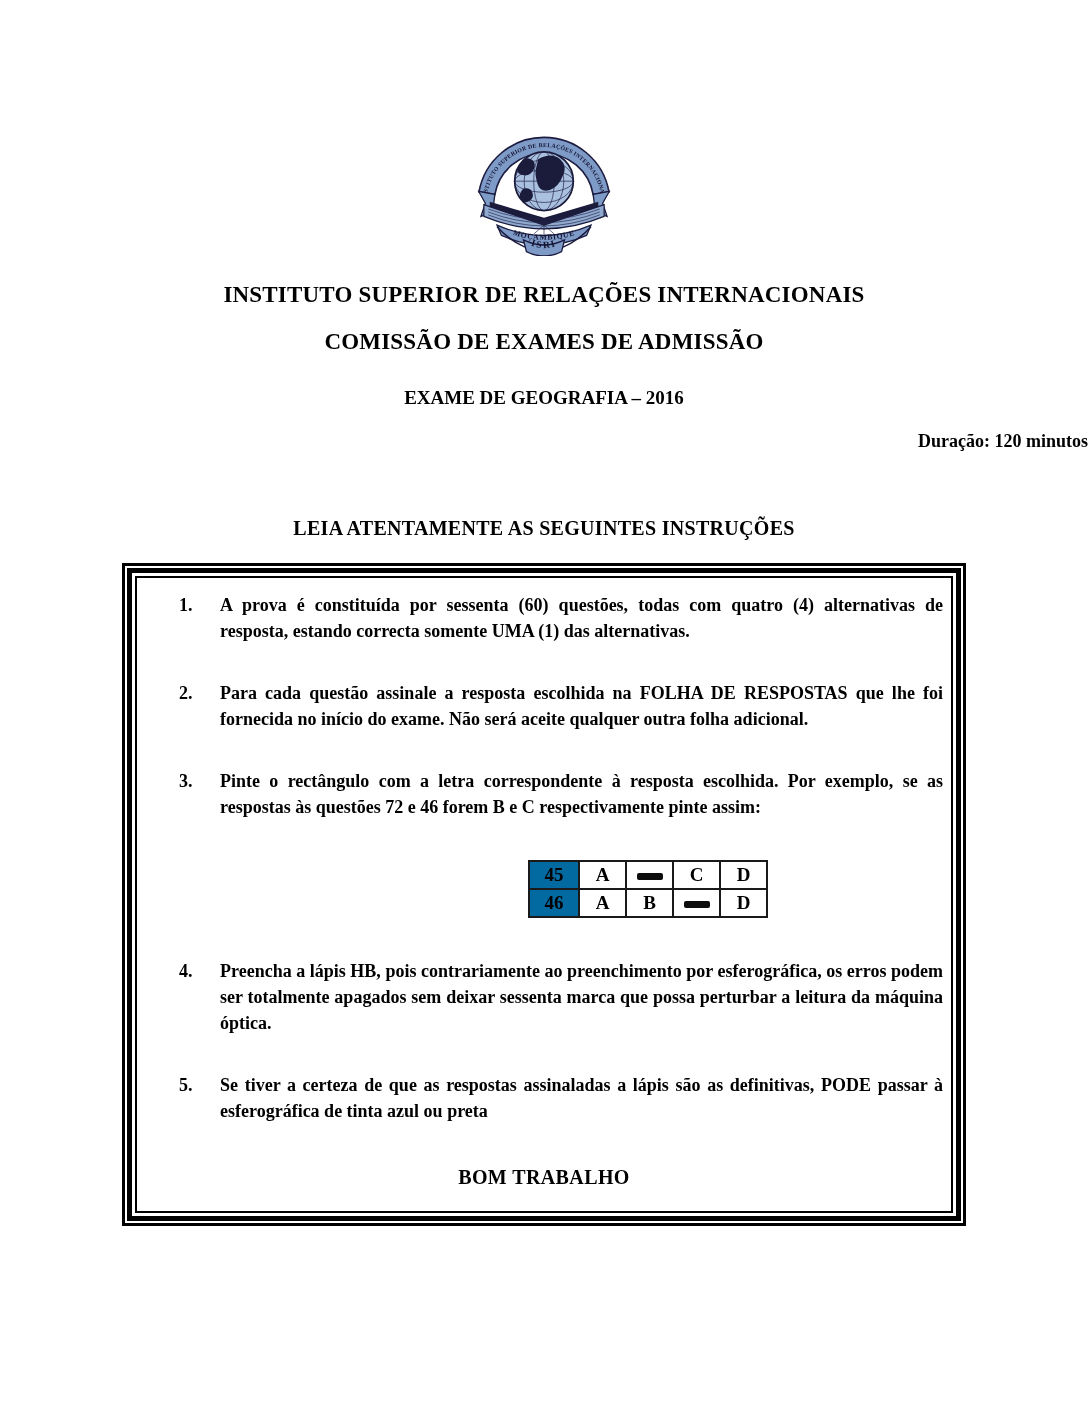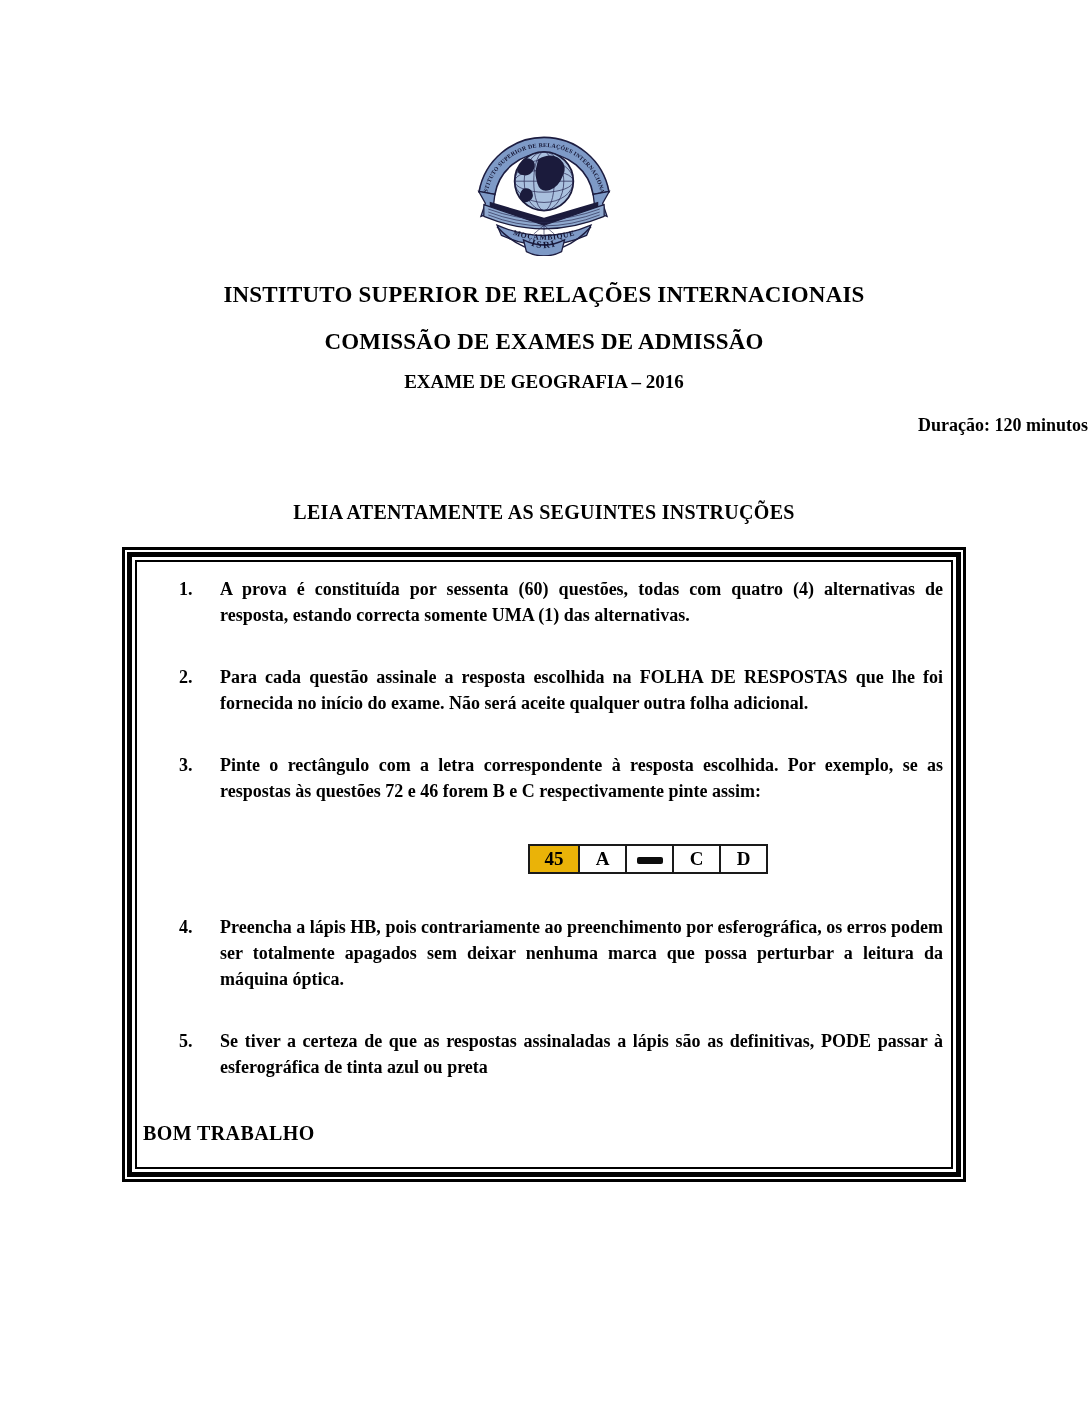--- a/index.html
+++ b/index.html
@@ -3,38 +3,38 @@
 <meta charset="utf-8">
 <style>
   html,body{margin:0;padding:0;background:#fff;}
   .page{
     position:relative;width:1088px;height:1408px;background:#ffffff;
     font-family:"Liberation Serif","DejaVu Serif",serif;color:#000;overflow:hidden;
   }
   .logo-wrap{padding-top:124px;text-align:center;}
   .title1{margin-top:22px;text-align:center;font-size:23px;font-weight:bold;letter-spacing:.2px;}
   .title2{margin-top:21px;text-align:center;font-size:23px;font-weight:bold;letter-spacing:.2px;}
-  .title3{margin-top:16px;text-align:center;font-size:19px;font-weight:bold;}
+  .title3{margin-top:32px;text-align:center;font-size:19px;font-weight:bold;}
   .duration{margin-top:22px;text-align:right;font-size:18px;font-weight:bold;}
   .instr-heading{margin-top:65px;text-align:center;font-size:20px;font-weight:bold;letter-spacing:.3px;}
   .box-outer{width:844px;margin:23px auto 0;border:3px solid #000;padding:2px;box-sizing:border-box;}
   .box-mid{border:5px solid #000;padding:3px;}
   .box-inner{border:2px solid #000;padding:14px 6px 22px 6px;}
   .instr{display:flex;padding-left:36px;margin-bottom:36px;font-size:18px;line-height:26px;font-weight:bold;}
   .instr .num{flex:0 0 24px;margin-right:9px;text-align:left;}
   .instr .txt{flex:1;text-align:justify;padding-right:2px;margin-left:8px;}
   .table-wrap{margin:40px 0 40px 385px;}
   table.example{border-collapse:collapse;}
   table.example td{
     border:2px solid #1a1a1a;width:45px;height:26px;text-align:center;vertical-align:middle;
     font-size:19px;font-weight:bold;padding:0;
   }
-  table.example td.qnum{width:48px;background:#eab308;}
+  table.example td.qnum{width:48px;background:#0369a1;}
   .mark{display:inline-block;width:26px;height:7px;background:#0d0d0d;border-radius:2px;vertical-align:middle;}
-  .closing{margin-top:42px;font-size:20px;font-weight:bold;letter-spacing:.4px;font-family:Liberation Serif, serif;}
+  .closing{margin-top:42px;text-align:center;font-size:20px;font-weight:bold;letter-spacing:.4px;font-family:Liberation Serif, serif;}
   svg text{font-family:"Liberation Serif","DejaVu Serif",serif;font-weight:bold;}
 </style>
 </head>
 <body>
 
 <div class="page">
 
   <div class="logo-wrap">
     <svg width="150" height="132" viewBox="0 0 200 180">
 
@@ -118,27 +118,34 @@
         <div class="table-wrap">
           <table class="example">
             <tbody>
                 <tr>
               <td class="qnum">45</td>
               <td>A</td>
               <td><span class="mark"></span></td>
               <td>C</td>
               <td>D</td>
             </tr>
+            <tr>
+              <td class="qnum">46</td>
+              <td>A</td>
+              <td>B</td>
+              <td><span class="mark"></span></td>
+              <td>D</td>
+            </tr>
           </tbody>
             </table>
         </div>
 
         <div class="instr">
           <span class="num">4.</span>
-          <span class="txt">Preencha a lápis HB, pois contrariamente ao preenchimento por esferográfica, os erros podem ser totalmente apagados sem deixar nenhuma marca que possa perturbar a leitura da máquina óptica.</span>
+          <span class="txt">Preencha a lápis HB, pois contrariamente ao preenchimento por esferográfica, os erros podem ser totalmente apagados sem deixar sessenta marca que possa perturbar a leitura da máquina óptica.</span>
         </div>
 
         <div class="instr">
           <span class="num">5.</span>
           <span class="txt">Se tiver a certeza de que as respostas assinaladas a lápis são as definitivas, PODE passar à esferográfica de tinta azul ou preta</span>
         </div>
 
         <div class="closing">BOM TRABALHO</div>
 
       </div>

